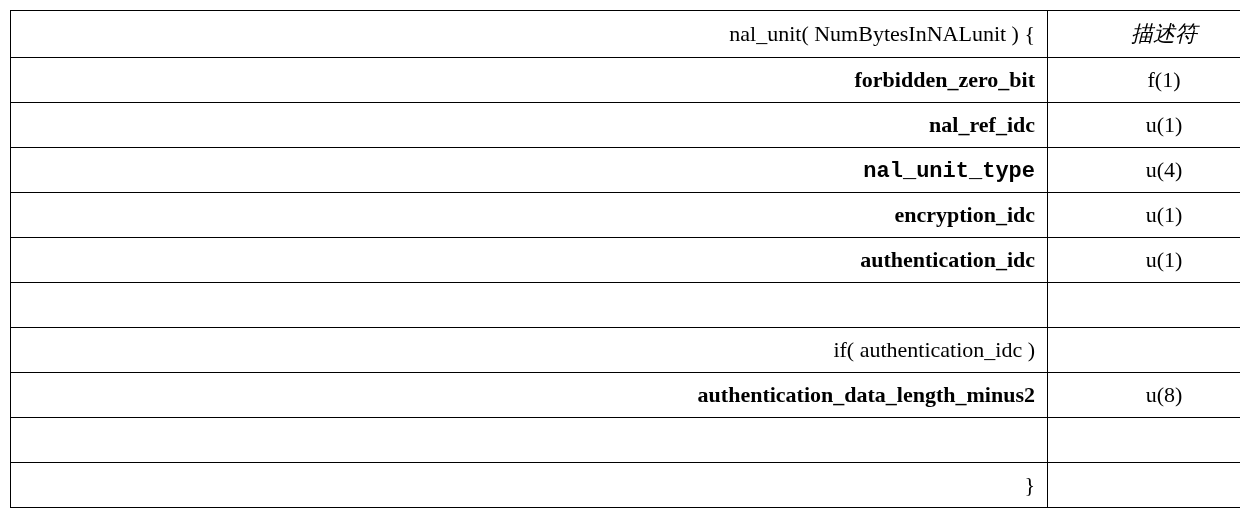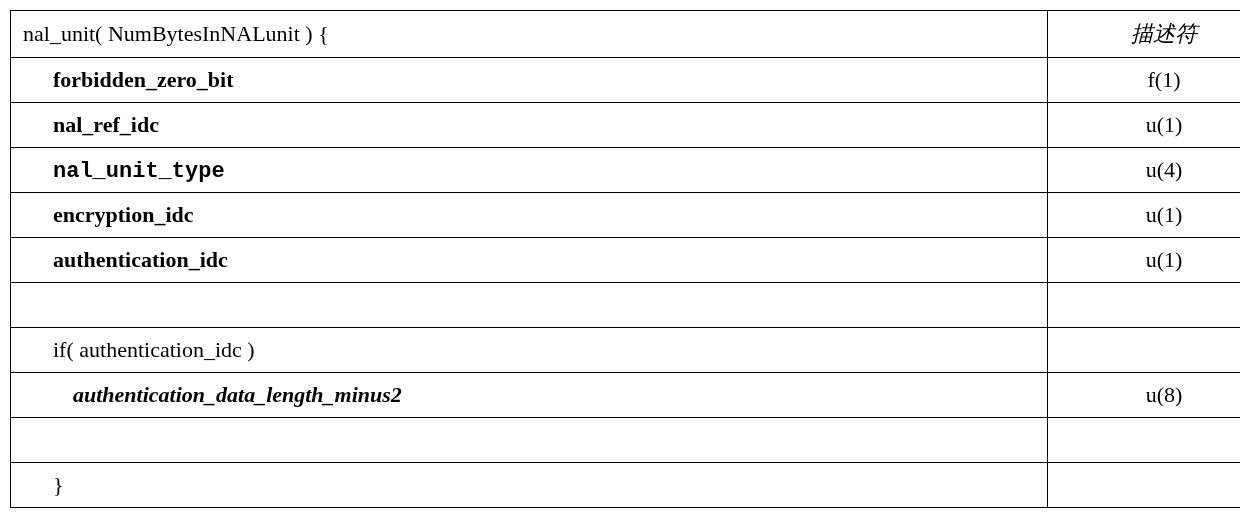--- a/index.html
+++ b/index.html
@@ -12,20 +12,21 @@
     table {
       border-collapse: collapse;
       width: 1220px;
       table-layout: fixed;
     }
     td {
       border: 1.5px solid #000;
       padding: 8px 12px;
       height: 28px;
       vertical-align: middle;
+      text-align: right;
     }
     td.col1 {
       width: 1012px;
     }
     td.col2 {
       width: 208px;
       text-align: center;
     }
     .indent1 {
       padding-left: 30px;
@@ -72,21 +73,21 @@
       </tr>
       <tr>
         <td class="col1"><span></span></td>
         <td class="col2"></td>
       </tr>
       <tr>
         <td class="col1"><span class="indent1" style="display: inline-block;">if( authentication_idc )</span></td>
         <td class="col2"></td>
       </tr>
       <tr>
-        <td class="col1"><span class="bold indent2" style="display: inline-block; font-style: italic;">authentication_data_length_minus2</span></td>
+        <td class="col1"><span class="bold indent2" style="display: inline-block;">authentication_data_length_minus2</span></td>
         <td class="col2">u(8)</td>
       </tr>
       <tr>
         <td class="col1"><span></span></td>
         <td class="col2"></td>
       </tr>
       <tr>
         <td class="col1"><span class="indent1" style="display: inline-block;">}</span></td>
         <td class="col2"></td>
       </tr>

